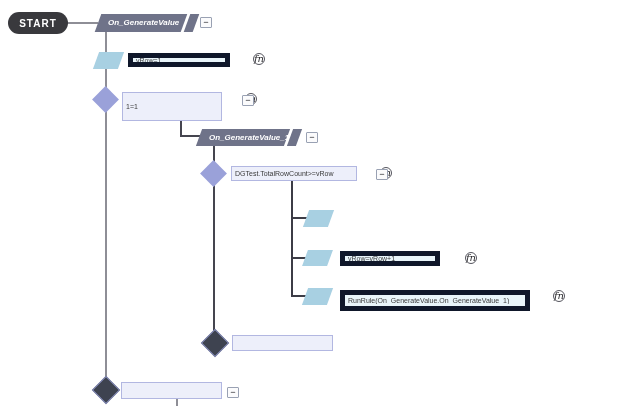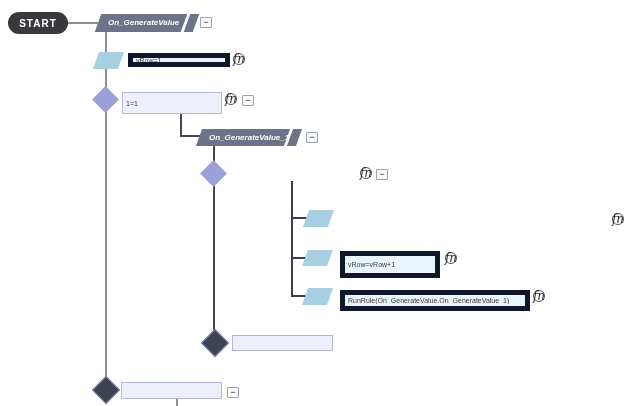--- a/index.html
+++ b/index.html
@@ -23,23 +23,23 @@
   .diamond{position:absolute;width:19px;height:19px;background:#9aa1d9;transform:rotate(45deg);}
   .enddiamond{position:absolute;width:18px;height:18px;background:#3e4350;border:1px solid #8b92c0;
     transform:rotate(45deg);}
 
   .expr{position:absolute;font-size:7px;color:#3a3a3a;padding:0 3px;box-sizing:border-box;
     font-family:"Liberation Sans",sans-serif;outline:none;}
   .expr.blue{background:#e9f5fa;border:5px solid #0f172a;}
   .expr.lav{background:#edeffa;border:1px solid #b2b7e1;}
 
   .fnbtn{position:absolute;width:12px;height:12px;border-radius:50%;background:#fff;
-    border:1px solid #55555e;color:#2a2a2e;font-size:12px;font-style:italic;
+    border:1px solid #55555e;color:#2a2a2e;font-size:10px;font-style:italic;
     font-family:"DejaVu Serif",serif;display:flex;align-items:center;justify-content:center;
-    line-height:1;padding:0;}
+    line-height:1;padding:0;margin-left:20px;}
   .minus{position:absolute;width:12px;height:11px;background:#fbfbfc;border:1px solid #99a1b3;
     color:#15151a;font-size:9px;line-height:9px;display:flex;align-items:center;
     justify-content:center;border-radius:1px;padding:0;font-family:"Liberation Sans",sans-serif;}
 </style>
 </head>
 <body>
 
 <div id="canvas">
 
   <div class="line h gray" style="left:67px;top:22px;width:31px;"></div>
@@ -59,39 +59,40 @@
     <span class="slash"></span>
     <span class="lbl">On_GenerateValue</span>
   </div>
   <button class="minus" style="left:200px;top:17px;">−</button>
 
   <div class="act" style="left:96px;top:52px;"></div>
   <input class="expr blue" style="left: 128px; top: 53px; width: 102px; height: 14px;" value="vRow=1">
   <button class="fnbtn" style="left:233px;top:53px;">fn</button>
 
   <div class="diamond" style="left:96px;top:90px;"></div>
-  <input class="expr lav" style="left: 122px; top: 92px; width: 100px; height: 22px;" value="1=1">
+  <input class="expr lav" style="left: 122px; top: 92px; width: 100px; height: 29px;" value="1=1">
   <button class="fnbtn" style="left:225px;top:93px;">fn</button>
   <button class="minus" style="left:242px;top:95px;">−</button>
 
   <div class="rulep" style="left:199px;top:129px;width:100px;height:17px;">
     <span class="slash"></span>
     <span class="lbl" style="line-height:17px;">On_GenerateValue_1</span>
   </div>
   <button class="minus" style="left:306px;top:132px;">−</button>
 
   <div class="diamond" style="left:204px;top:164px;"></div>
+  <input class="expr lav" style="left: 231px; top: 166px; width: 126px; height: 15px;" value="DGTest.TotalRowCount&gt;=vRow">
   <button class="fnbtn" style="left:360px;top:167px;">fn</button>
   <button class="minus" style="left:376px;top:169px;">−</button>
 
   <div class="act" style="left:306px;top:210px;"></div>
   <button class="fnbtn" style="left:612px;top:213px;">fn</button>
 
   <div class="act" style="left:305px;top:250px;height:16px;"></div>
-  <input class="expr blue" style="left: 340px; top: 251px; width: 100px; height: 27px;" value="vRow=vRow+1">
+  <input class="expr blue" style="left: 340px; top: 251px; width: 100px; height: 15px;" value="vRow=vRow+1">
   <button class="fnbtn" style="left:445px;top:252px;">fn</button>
 
   <div class="act" style="left:305px;top:288px;"></div>
   <input class="expr blue" style="left: 340px; top: 290px; width: 190px; height: 21px;" value="RunRule(On_GenerateValue.On_GenerateValue_1)">
   <button class="fnbtn" style="left:533px;top:290px;">fn</button>
 
   <div class="enddiamond" style="left:205px;top:333px;"></div>
   <input class="expr lav" style="left: 232px; top: 335px; width: 101px; height: 16px;" value="">
 
   <div class="enddiamond" style="left:96px;top:380px;"></div>

